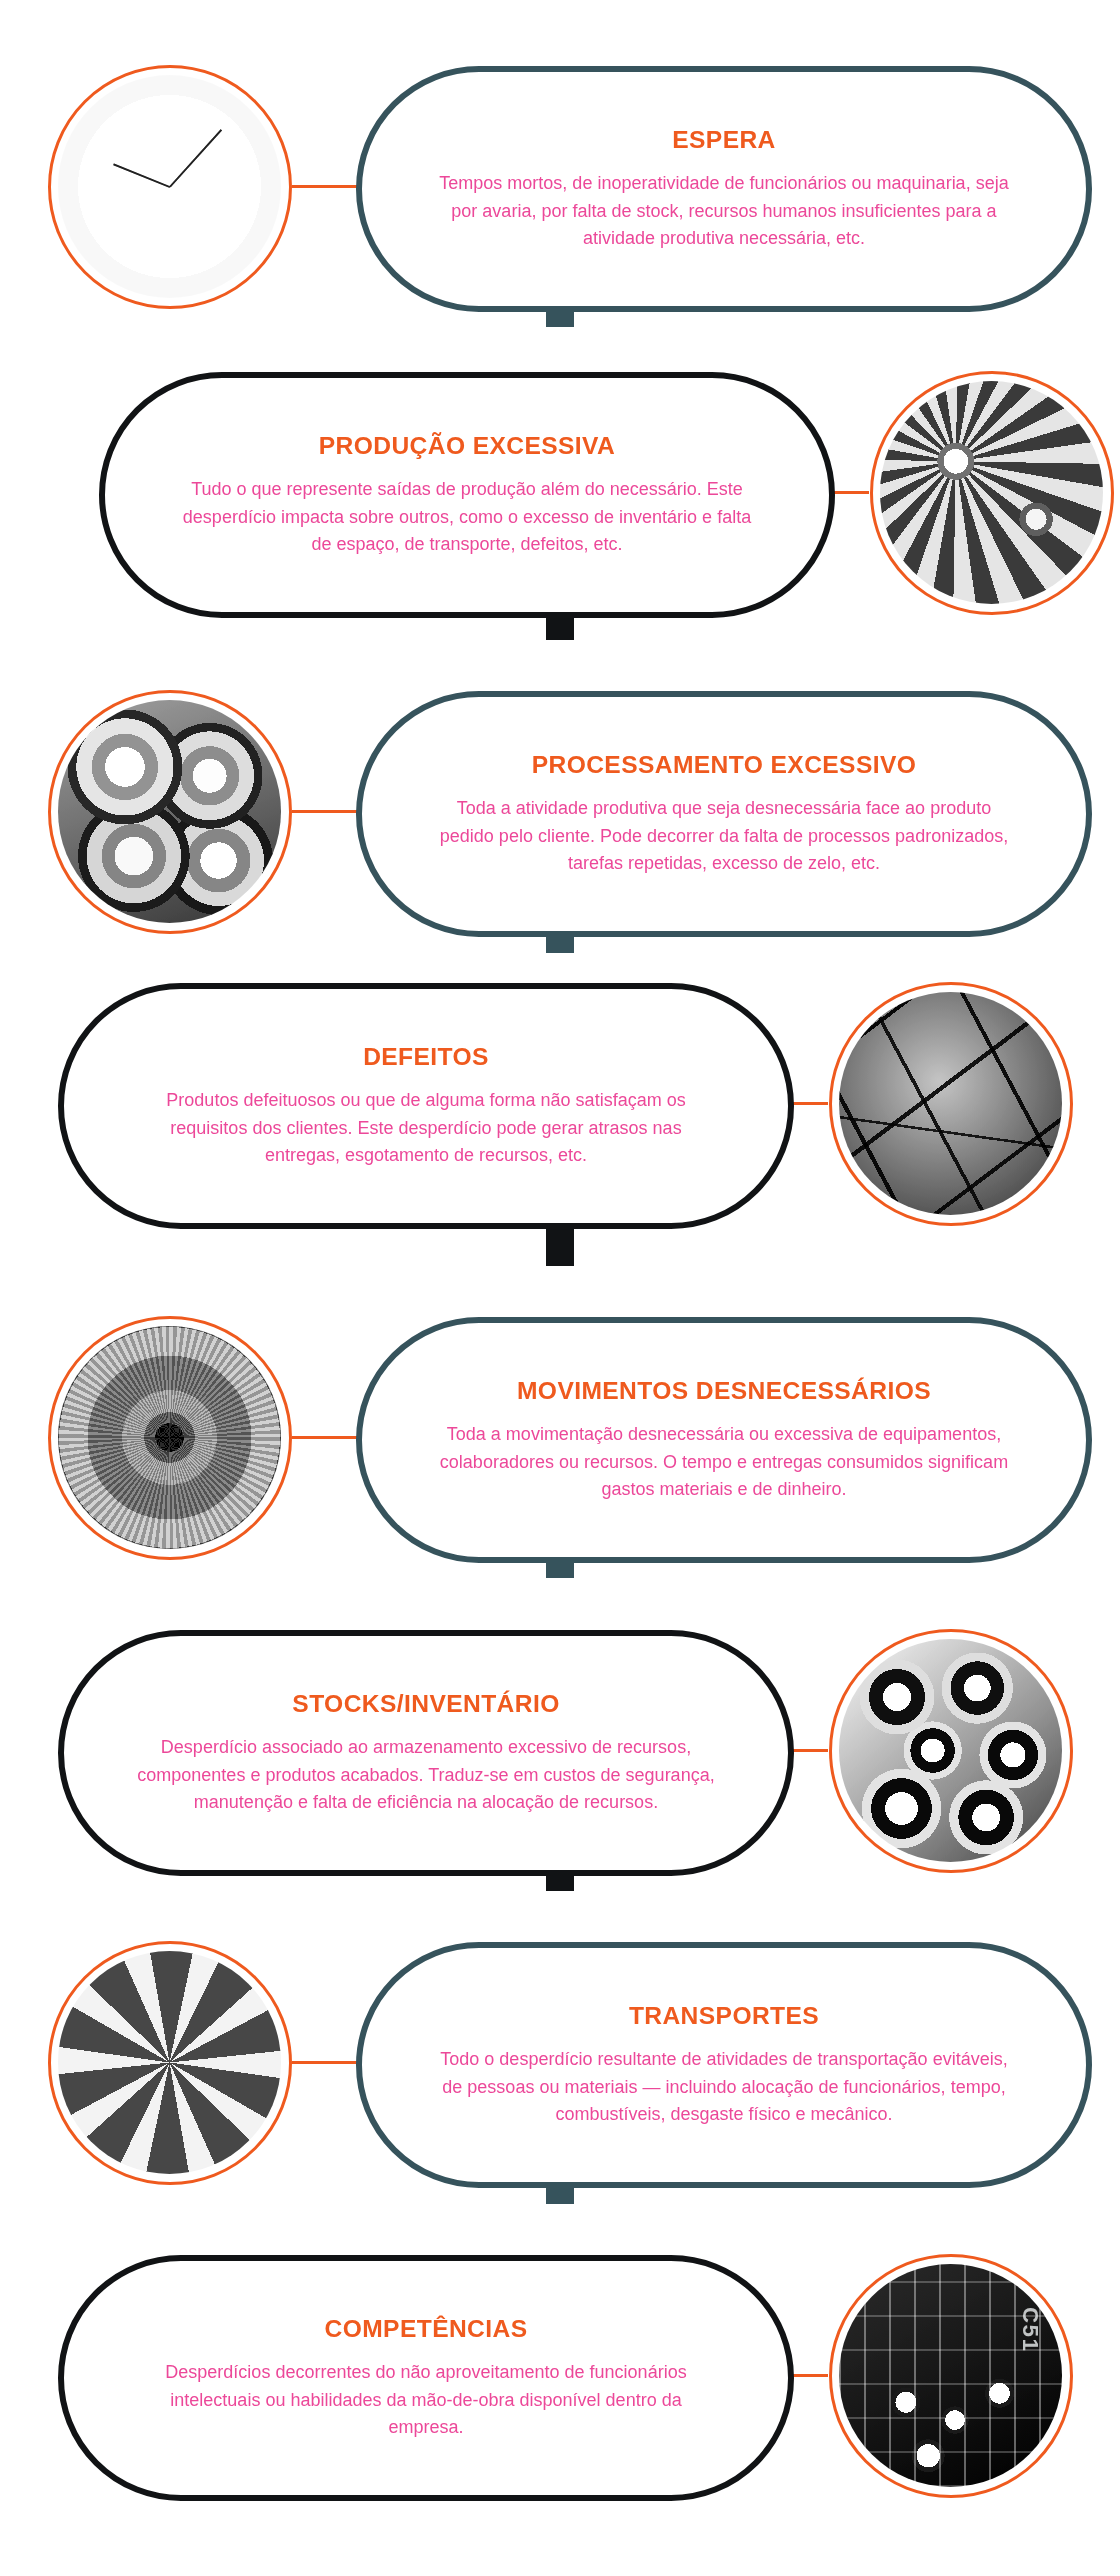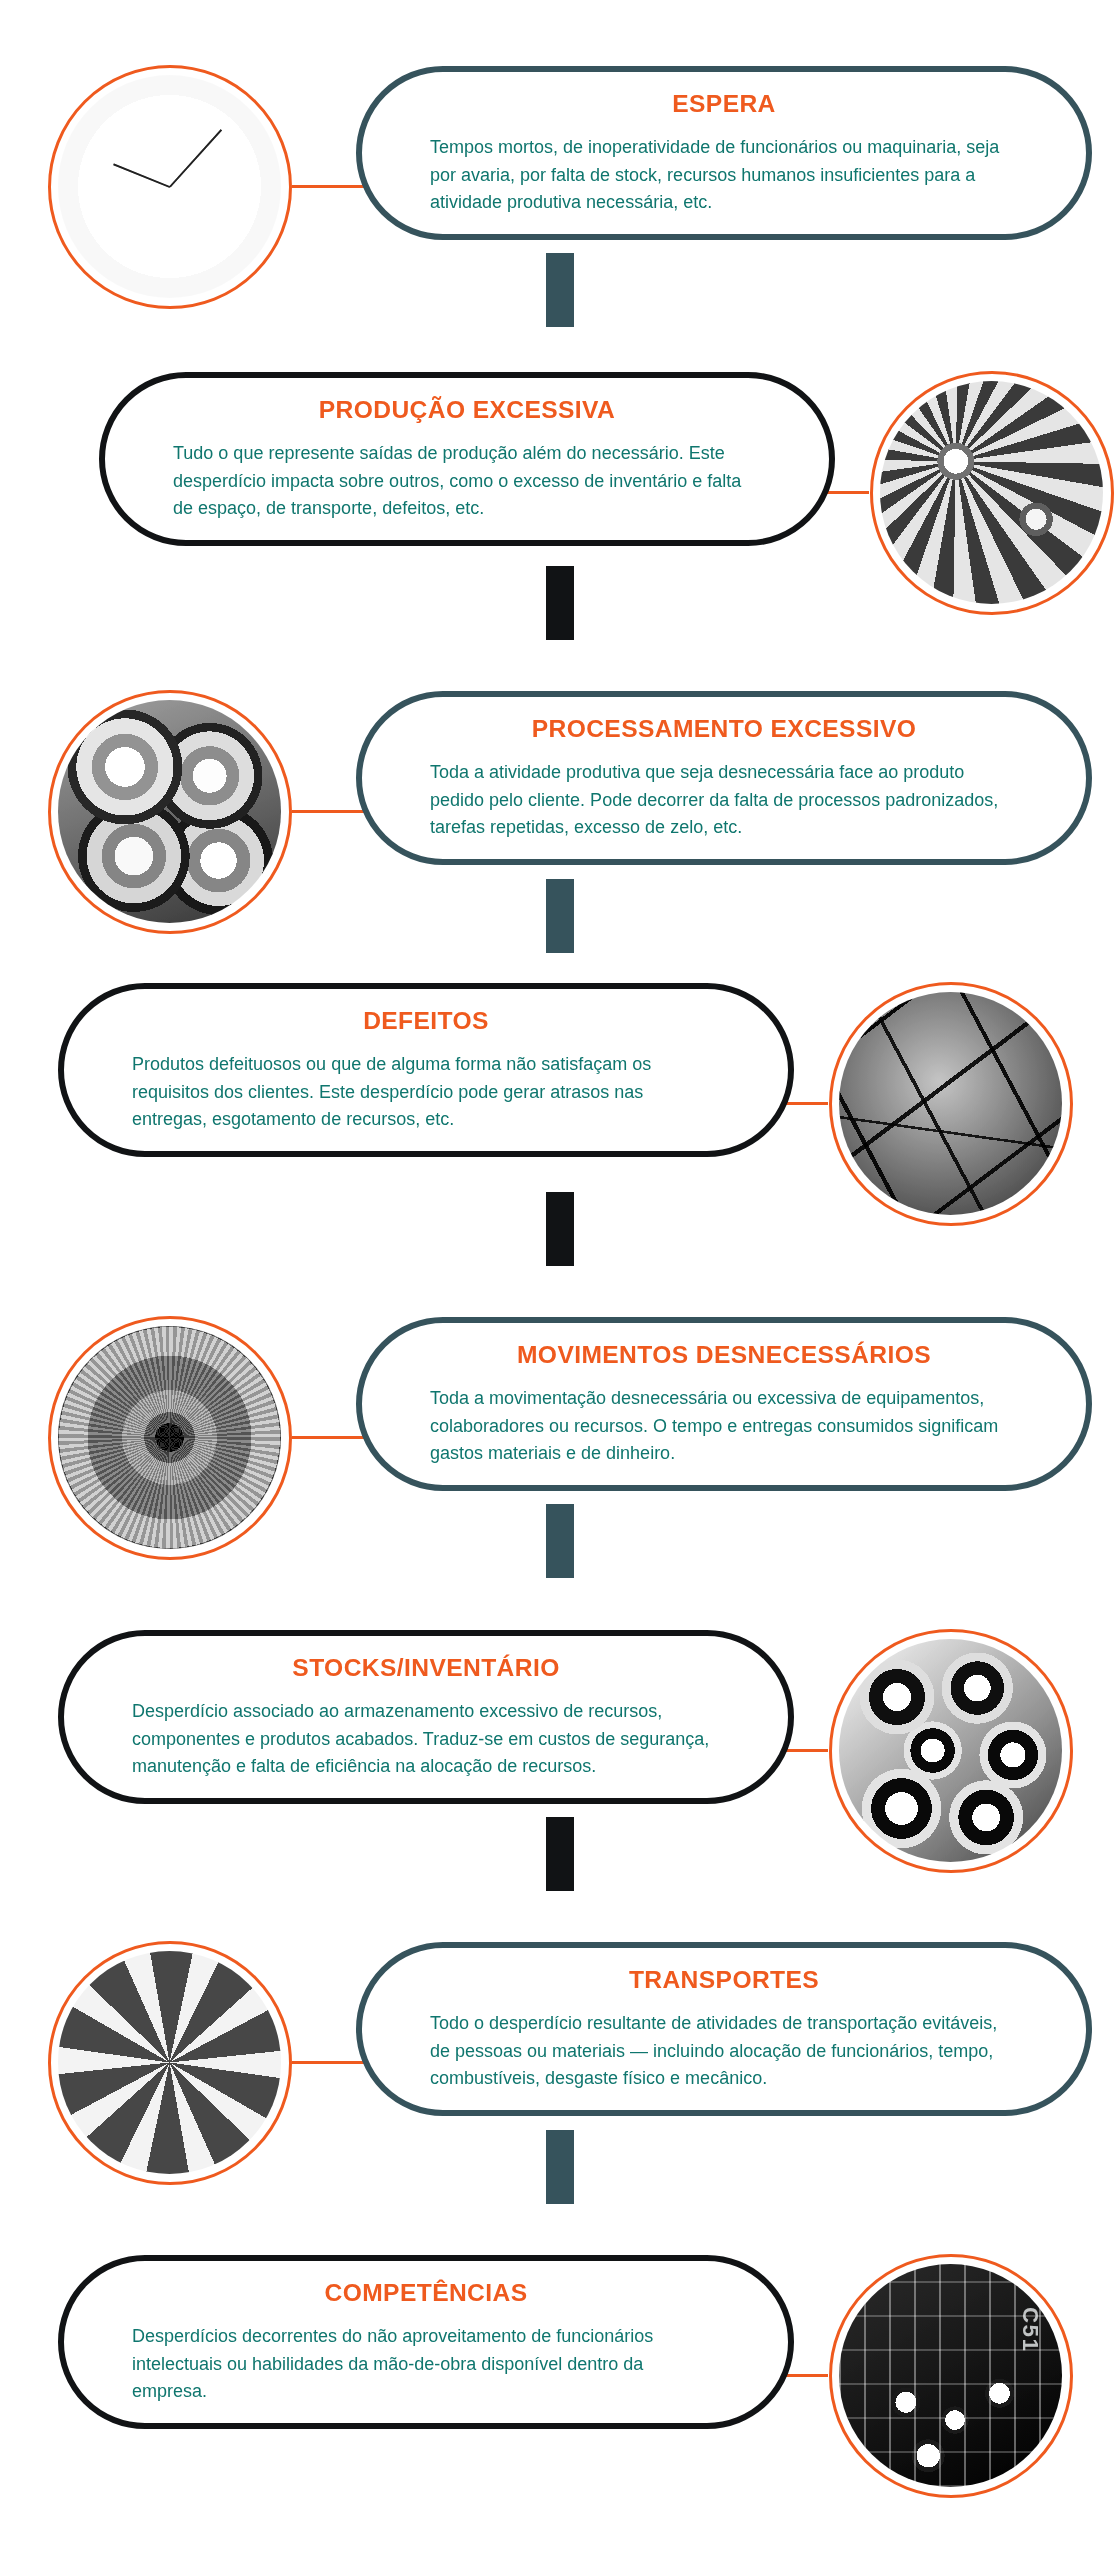--- a/index.html
+++ b/index.html
@@ -38,21 +38,21 @@
     left: 0;
     width: 1120px;
     height: 287px;
     z-index: 2;
   }
 
   
   .pill {
     position: absolute;
     top: 21px;
-    height: 174px;
+    height: 246px;
     border-radius: 127px;
     background: #ffffff;
     box-sizing: border-box;
     display: flex;
     flex-direction: column;
     align-items: center;
     justify-content: center;
     padding: 15px 52px;
     z-index: 3;
   }
@@ -68,23 +68,24 @@
     margin: 0 0 16.4px 0;
     color: #ef5a1e;
     font-size: 24.6px;
     font-weight: bold;
     letter-spacing: 0.4px;
     text-align: center;
     text-transform: uppercase;
   }
   .pill p {
     margin: 0;
-    color: #0f766e;
+    color: #ec4899;
     font-size: 18px;
     line-height: 1.52;
+    text-align: center;
     max-width: 588px;
   }
 
   
   .medallion {
     position: absolute;
     top: 30px;
     width: 223px;
     height: 223px;
     border-radius: 50%;

